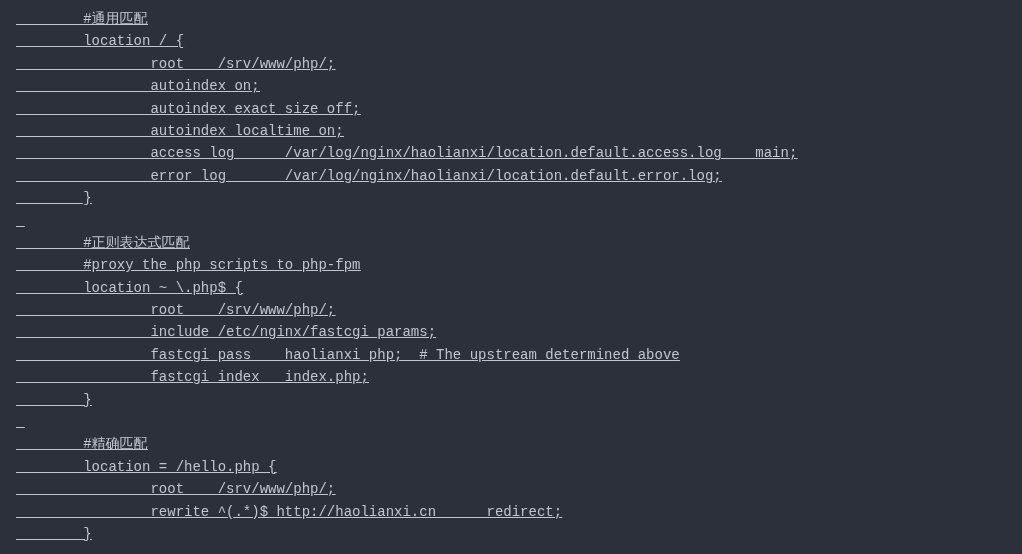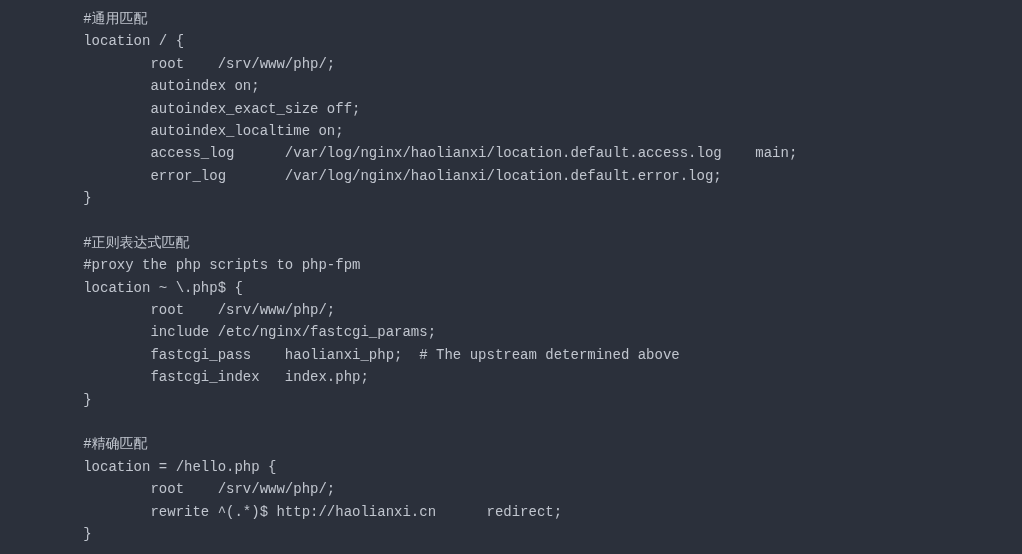--- a/index.html
+++ b/index.html
@@ -1,18 +1,19 @@
 <!DOCTYPE html>
 <html><head>
   <meta charset="utf-8">
   <style>
     * {
       margin: 0;
       padding: 0;
       box-sizing: border-box;
+      text-decoration: underline;
     }
     body {
       background-color: #2b303b;
       color: #c0c5ce;
       font-family: 'Consolas', 'Monaco', 'Courier New', monospace;
       font-size: 14px;
       line-height: 1.6;
       padding: 8px 0;
       width: 1022px;
       height: 554px;

